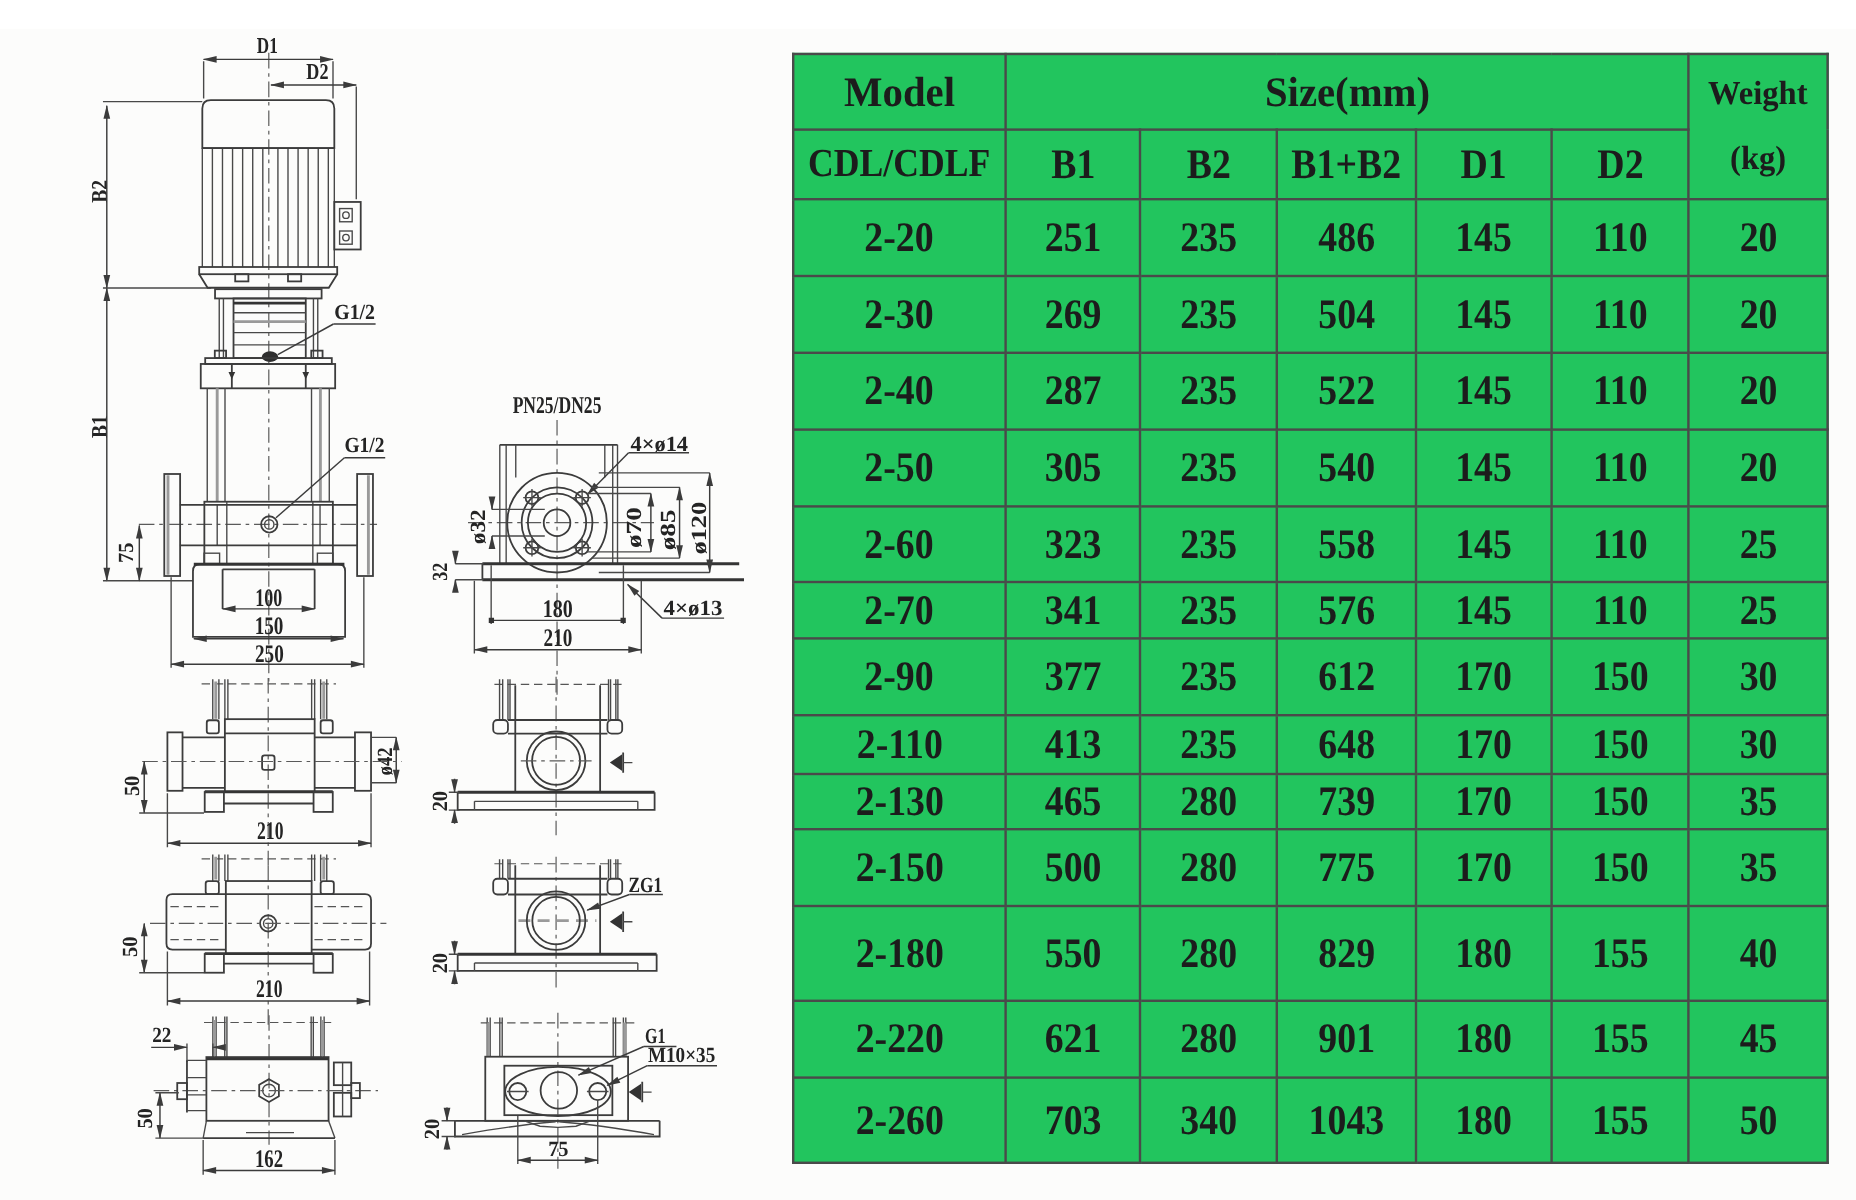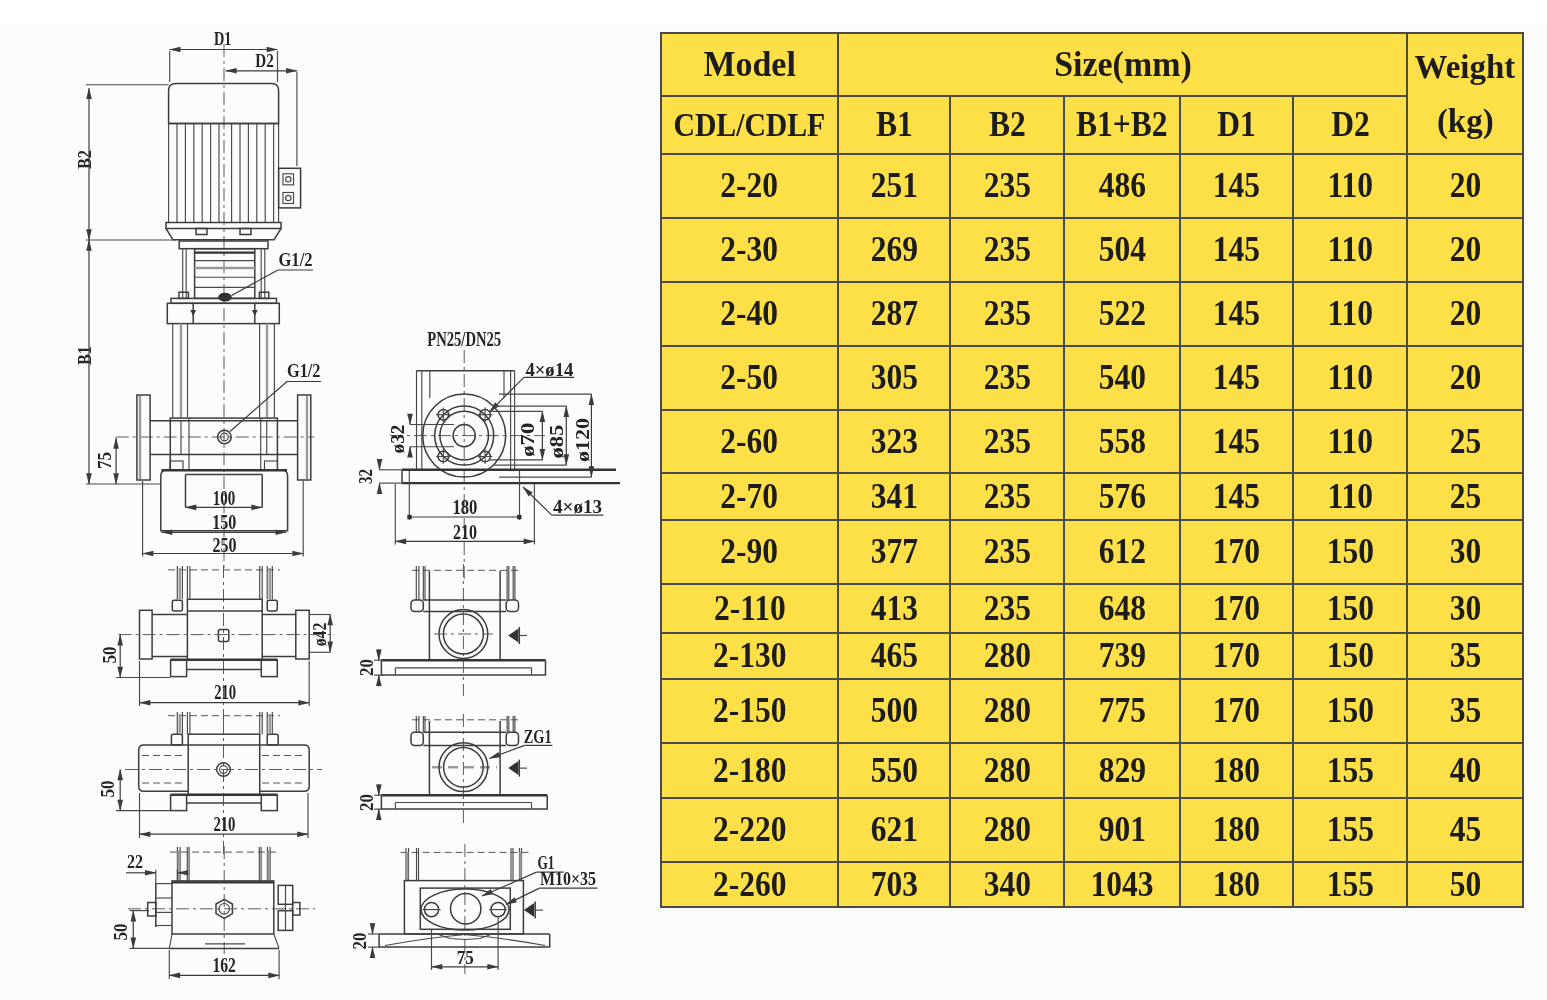--- a/index.html
+++ b/index.html
@@ -1,19 +1,19 @@
 <!DOCTYPE html>
 <html><head><meta charset="utf-8">
 <style>
 html,body{margin:0;padding:0;}
 #page{position:relative;width:1547px;height:1000px;background:#fcfcfb;overflow:hidden;
   font-family:"Liberation Serif",serif;margin-top:24px;}
 #draw{position:absolute;left:0;top:0;filter:blur(0.3px);}
-#tbl{position:absolute;left:660px;top:8px;border-collapse:collapse;table-layout:fixed;
-  width:862px;background:#fde047;}
+#tbl{position:absolute;left:660px;top:20px;border-collapse:collapse;table-layout:fixed;
+  width:862px;background:#22c55e;}
 #tbl td{border:2px solid #4a4a4a;text-align:center;vertical-align:middle;padding:0;
   color:#1c1c1c;font-weight:bold;font-size:35px;overflow:hidden;}
 #tbl{border:2px solid #333;}
 .s{display:inline-block;transform:scaleX(0.90);white-space:nowrap;}
 .h{display:inline-block;transform:scaleX(0.97);white-space:nowrap;}
 </style></head>
 <body>
 <div id="page">
 <svg id="draw" width="660" height="1000" viewBox="0 0 660 1000">
 <defs>
@@ -541,21 +541,21 @@
         <col style="width:114px">
         <col style="width:116px">
         <col style="width:113px">
         <col style="width:114px">
         <col style="width:116px">
       </colgroup>
 <tbody>
         <tr style="height:63px">
           <td><span class="h">Model</span></td>
           <td colspan="5"><span class="h">Size(mm)</span></td>
-          <td rowspan="2" style="font-size:34px;line-height:54px"><span class="h">Weight</span><br><span class="h">(kg)</span></td>
+          <td rowspan="2" style="font-size:28px;line-height:54px"><span class="h">Weight</span><br><span class="h">(kg)</span></td>
         </tr>
 <tr style="height:58px">
           <td style="font-size:33px"><span class="s">CDL/CDLF</span></td>
           <td><span class="s">B1</span></td>
           <td><span class="s">B2</span></td>
           <td><span class="s">B1+B2</span></td>
           <td><span class="s">D1</span></td>
           <td><span class="s">D2</span></td>
         </tr>
 <tr style="height:63.9px">
@@ -641,39 +641,39 @@
         </tr>
 <tr style="height:63.9px">
           <td><span class="s">2-150</span></td>
           <td><span class="s">500</span></td>
           <td><span class="s">280</span></td>
           <td><span class="s">775</span></td>
           <td><span class="s">170</span></td>
           <td><span class="s">150</span></td>
           <td><span class="s">35</span></td>
         </tr>
-<tr style="height:55px">
+<tr style="height:79px">
           <td><span class="s">2-180</span></td>
           <td><span class="s">550</span></td>
           <td><span class="s">280</span></td>
           <td><span class="s">829</span></td>
           <td><span class="s">180</span></td>
           <td><span class="s">155</span></td>
           <td><span class="s">40</span></td>
         </tr>
 <tr style="height:63.9px">
           <td><span class="s">2-220</span></td>
           <td><span class="s">621</span></td>
           <td><span class="s">280</span></td>
           <td><span class="s">901</span></td>
           <td><span class="s">180</span></td>
           <td><span class="s">155</span></td>
           <td><span class="s">45</span></td>
         </tr>
-<tr style="height:45px">
+<tr style="height:71px">
           <td><span class="s">2-260</span></td>
           <td><span class="s">703</span></td>
           <td><span class="s">340</span></td>
           <td><span class="s">1043</span></td>
           <td><span class="s">180</span></td>
           <td><span class="s">155</span></td>
           <td><span class="s">50</span></td>
         </tr>
 </tbody>
     </table>

